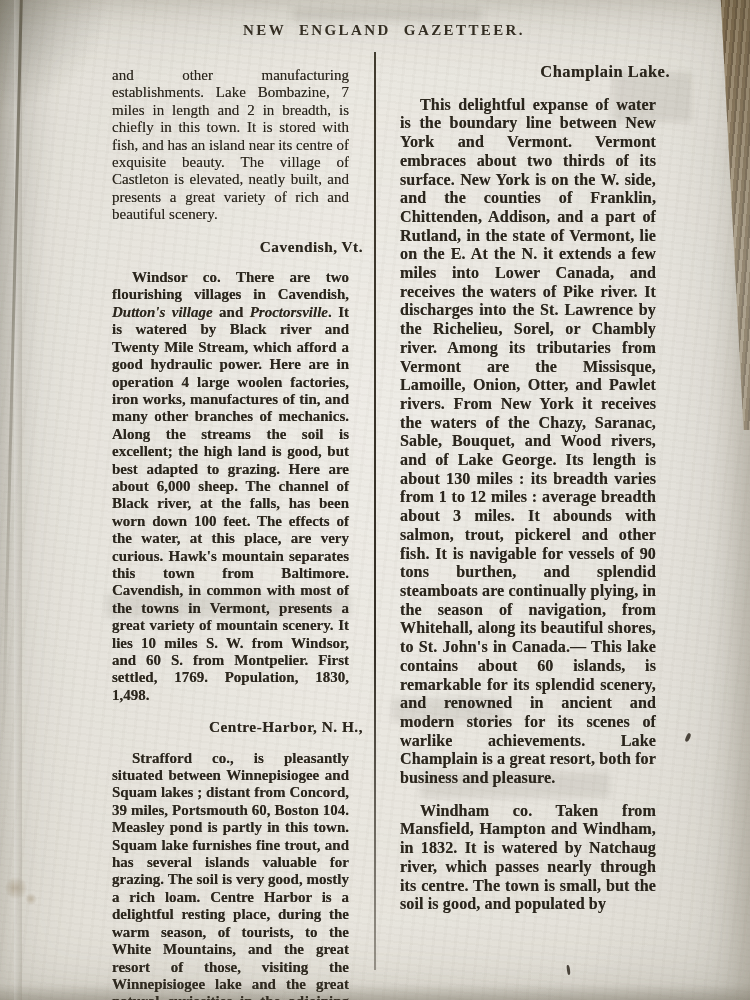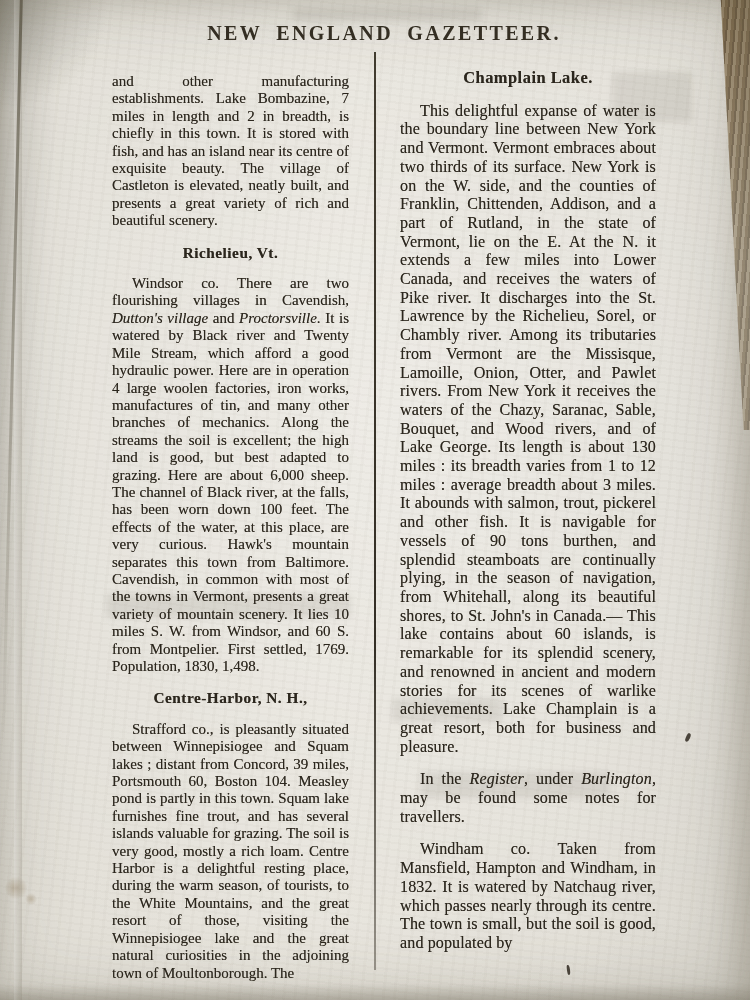--- a/index.html
+++ b/index.html
@@ -28,59 +28,58 @@
     clip-path:polygon(46% 0, 100% 0, 100% 100%, 88% 100%);
     background:
       repeating-linear-gradient(95deg, rgba(90,72,48,.55) 0 2px, rgba(176,158,128,.5) 2px 5px, rgba(122,101,70,.55) 5px 8px),
       linear-gradient(180deg,#7d6a4e 0%, #94826424 60%, rgba(148,130,100,0) 100%);}
   .vignette{position:absolute;inset:0;z-index:3;pointer-events:none;
     box-shadow:inset 0 0 70px rgba(90,85,70,.28), inset -14px 0 26px rgba(120,110,90,.18);}
   .ghost{position:absolute;z-index:0;background:#6e6a5e;opacity:.13;filter:blur(3px);border-radius:3px;}
   .speck{position:absolute;z-index:4;background:#49433a;border-radius:45% 55% 60% 40%;}
 
   .page{position:absolute;left:98px;top:12px;width:572px;z-index:2;}
-  .running-header{text-align:center;font-weight:700;font-size:20px;letter-spacing:2.4px;
+  .running-header{text-align:center;font-weight:700;font-size:15px;letter-spacing:2.4px;
     word-spacing:7px;color:#332d22;margin:10px 0 14px;}
   .columns{display:flex;justify-content:space-between;}
   .column{text-align:justify;}
   .column-left{width:265px;font-size:15px;line-height:17.4px;}
   .column-right{width:284px;font-size:16.1px;line-height:18.7px;letter-spacing:.1px;}
   .col-divider{position:absolute;left:276px;top:40px;width:1.6px;height:918px;
     background:linear-gradient(180deg,#423c30,#332e25 65%,rgba(60,54,43,.45));}
   .body-paragraph{margin:14px;text-shadow:0 0 .5px rgba(43,38,29,.55);}
-  .body-paragraph.indent{text-indent:20px;}
-  .entry-heading{text-align:center;font-weight:700;margin:10px 0 7px;letter-spacing:.5px;
+  .body-paragraph.indent{text-indent:20px;font-weight:bold;}
+  .entry-heading{text-align:right;font-weight:700;margin:10px 0 7px;letter-spacing:.5px;
     font-size:1.02em;text-shadow:0 0 .5px rgba(43,38,29,.55);}
   em{font-style:italic;}
 </style>
 </head>
 <body>
 
 <div class="photo">
   <div class="ghost" style="left:292px;top:8px;width:190px;height:13px"></div>
   <div class="ghost" style="left:612px;top:72px;width:80px;height:50px"></div>
   <div class="ghost" style="left:106px;top:594px;width:245px;height:24px"></div>
   <div class="ghost" style="left:392px;top:698px;width:110px;height:24px"></div>
   <div class="ghost" style="left:420px;top:772px;width:190px;height:26px"></div>
 
   <div class="page">
     <div class="running-header">NEW ENGLAND GAZETTEER.</div>
     <div class="col-divider"></div>
     <div class="columns">
       <div class="column column-left" id="col-0">
           <p class="body-paragraph"><span>and other manufacturing establishments. Lake Bombazine, 7 miles in length and 2 in breadth, is chiefly in this town. It is stored with fish, and has an island near its centre of exquisite beauty. The village of Castleton is elevated, neatly built, and presents a great variety of rich and beautiful scenery.</span></p>
-          <h3 class="entry-heading">Richelieu, Vt.</h3>
+          <h3 class="entry-heading">Cavendish, Vt.</h3>
           <p class="body-paragraph indent"><span>Windsor co. There are two flourishing villages in Cavendish, </span><em>Dutton's village</em><span> and </span><em>Proctorsville</em><span>. It is watered by Black river and Twenty Mile Stream, which afford a good hydraulic power. Here are in operation 4 large woolen factories, iron works, manufactures of tin, and many other branches of mechanics. Along the streams the soil is excellent; the high land is good, but best adapted to grazing. Here are about 6,000 sheep. The channel of Black river, at the falls, has been worn down 100 feet. The effects of the water, at this place, are very curious. Hawk's mountain separates this town from Baltimore. Cavendish, in common with most of the towns in Vermont, presents a great variety of mountain scenery. It lies 10 miles S. W. from Windsor, and 60 S. from Montpelier. First settled, 1769. Population, 1830, 1,498.</span></p>
           <h3 class="entry-heading">Centre-Harbor, N. H.,</h3>
           <p class="body-paragraph indent"><span>Strafford co., is pleasantly situated between Winnepisiogee and Squam lakes ; distant from Concord, 39 miles, Portsmouth 60, Boston 104. Measley pond is partly in this town. Squam lake furnishes fine trout, and has several islands valuable for grazing. The soil is very good, mostly a rich loam. Centre Harbor is a delightful resting place, during the warm season, of tourists, to the White Mountains, and the great resort of those, visiting the Winnepisiogee lake and the great natural curiosities in the adjoining town of Moultonborough. The</span></p>
         </div>
       <div class="column column-right" id="col-1">
           <h3 class="entry-heading">Champlain Lake.</h3>
           <p class="body-paragraph indent"><span>This delightful expanse of water is the boundary line between New York and Vermont. Vermont embraces about two thirds of its surface. New York is on the W. side, and the counties of Franklin, Chittenden, Addison, and a part of Rutland, in the state of Vermont, lie on the E. At the N. it extends a few miles into Lower Canada, and receives the waters of Pike river. It discharges into the St. Lawrence by the Richelieu, Sorel, or Chambly river. Among its tributaries from Vermont are the Missisque, Lamoille, Onion, Otter, and Pawlet rivers. From New York it receives the waters of the Chazy, Saranac, Sable, Bouquet, and Wood rivers, and of Lake George. Its length is about 130 miles : its breadth varies from 1 to 12 miles : average breadth about 3 miles. It abounds with salmon, trout, pickerel and other fish. It is navigable for vessels of 90 tons burthen, and splendid steamboats are continually plying, in the season of navigation, from Whitehall, along its beautiful shores, to St. John's in Canada.— This lake contains about 60 islands, is remarkable for its splendid scenery, and renowned in ancient and modern stories for its scenes of warlike achievements. Lake Champlain is a great resort, both for business and pleasure.</span></p>
-          <p class="body-paragraph indent"><span>In the </span><em>Register</em><span>, under </span><em>Burlington</em><span>, may be found some notes for travellers.</span></p>
           <p class="body-paragraph indent"><span>Windham co. Taken from Mansfield, Hampton and Windham, in 1832. It is watered by Natchaug river, which passes nearly through its centre. The town is small, but the soil is good, and populated by</span></p>
         </div>
     </div>
   </div>
 
   <div class="grain"></div>
   <div class="edge-crease2"></div>
   <div class="edge-crease"></div>
   <div class="book-edge-tr"></div>
   <div class="speck" style="left:686px;top:733px;width:4px;height:9px;transform:rotate(24deg)"></div>

